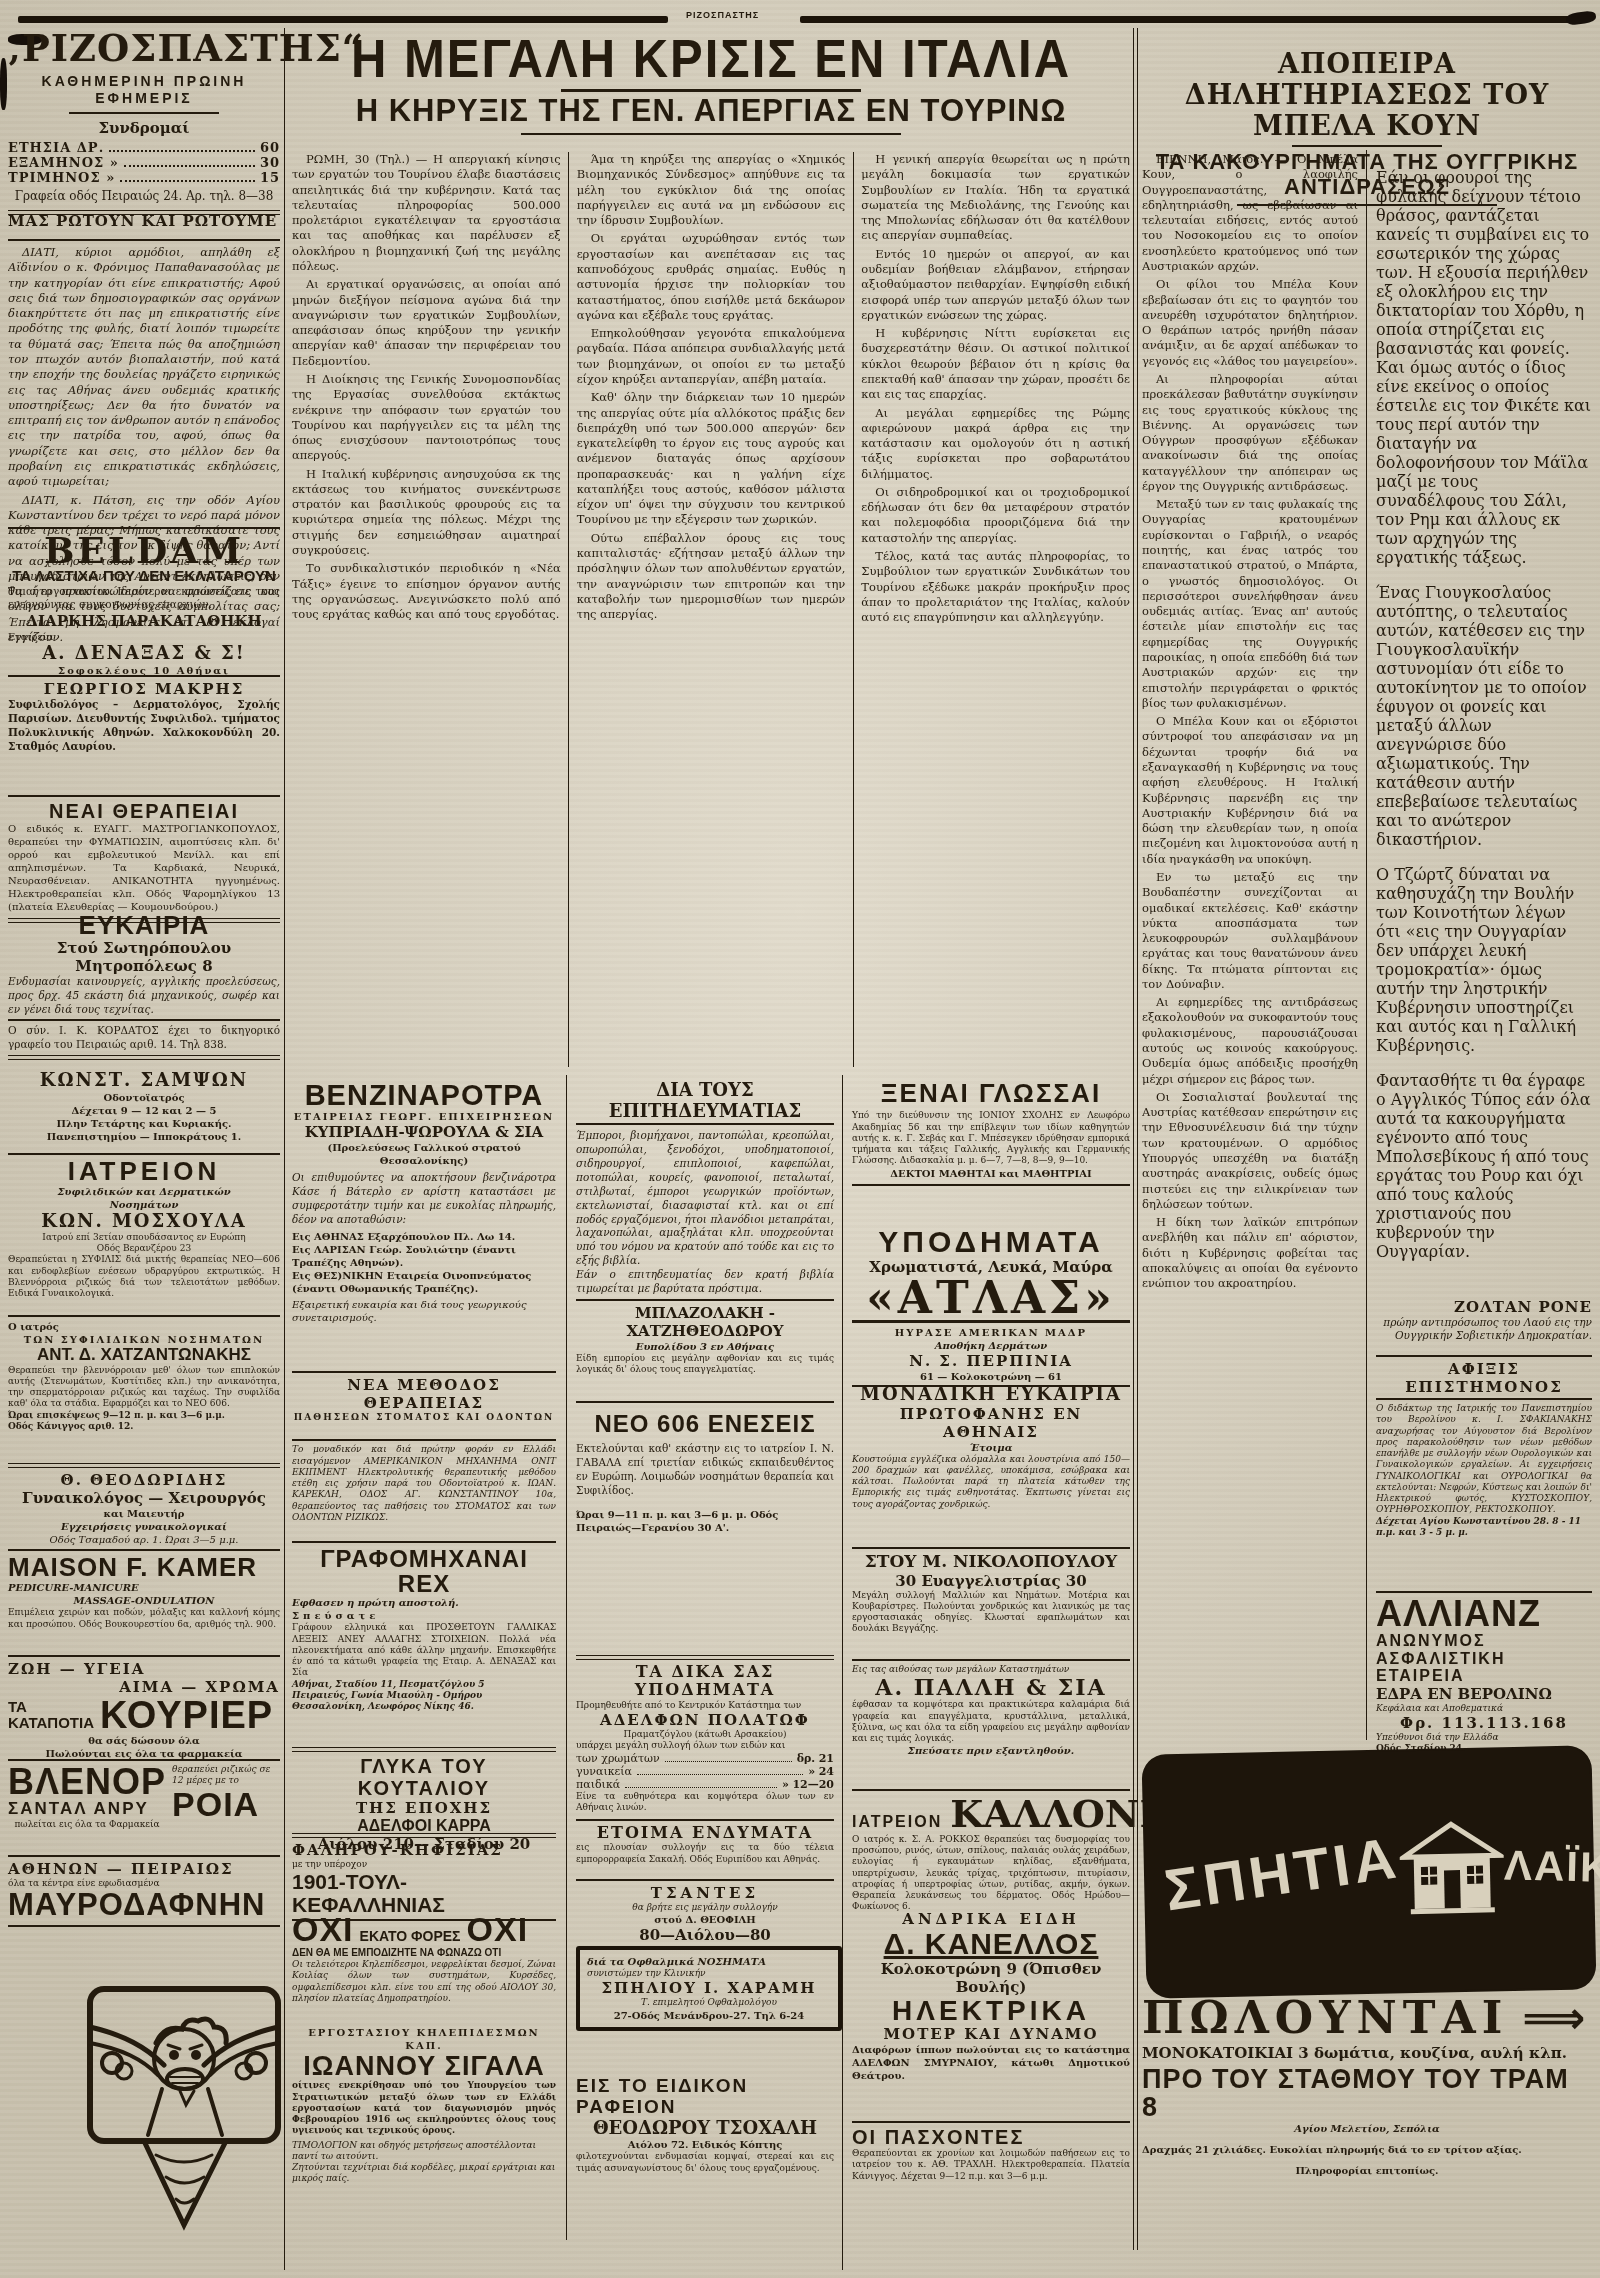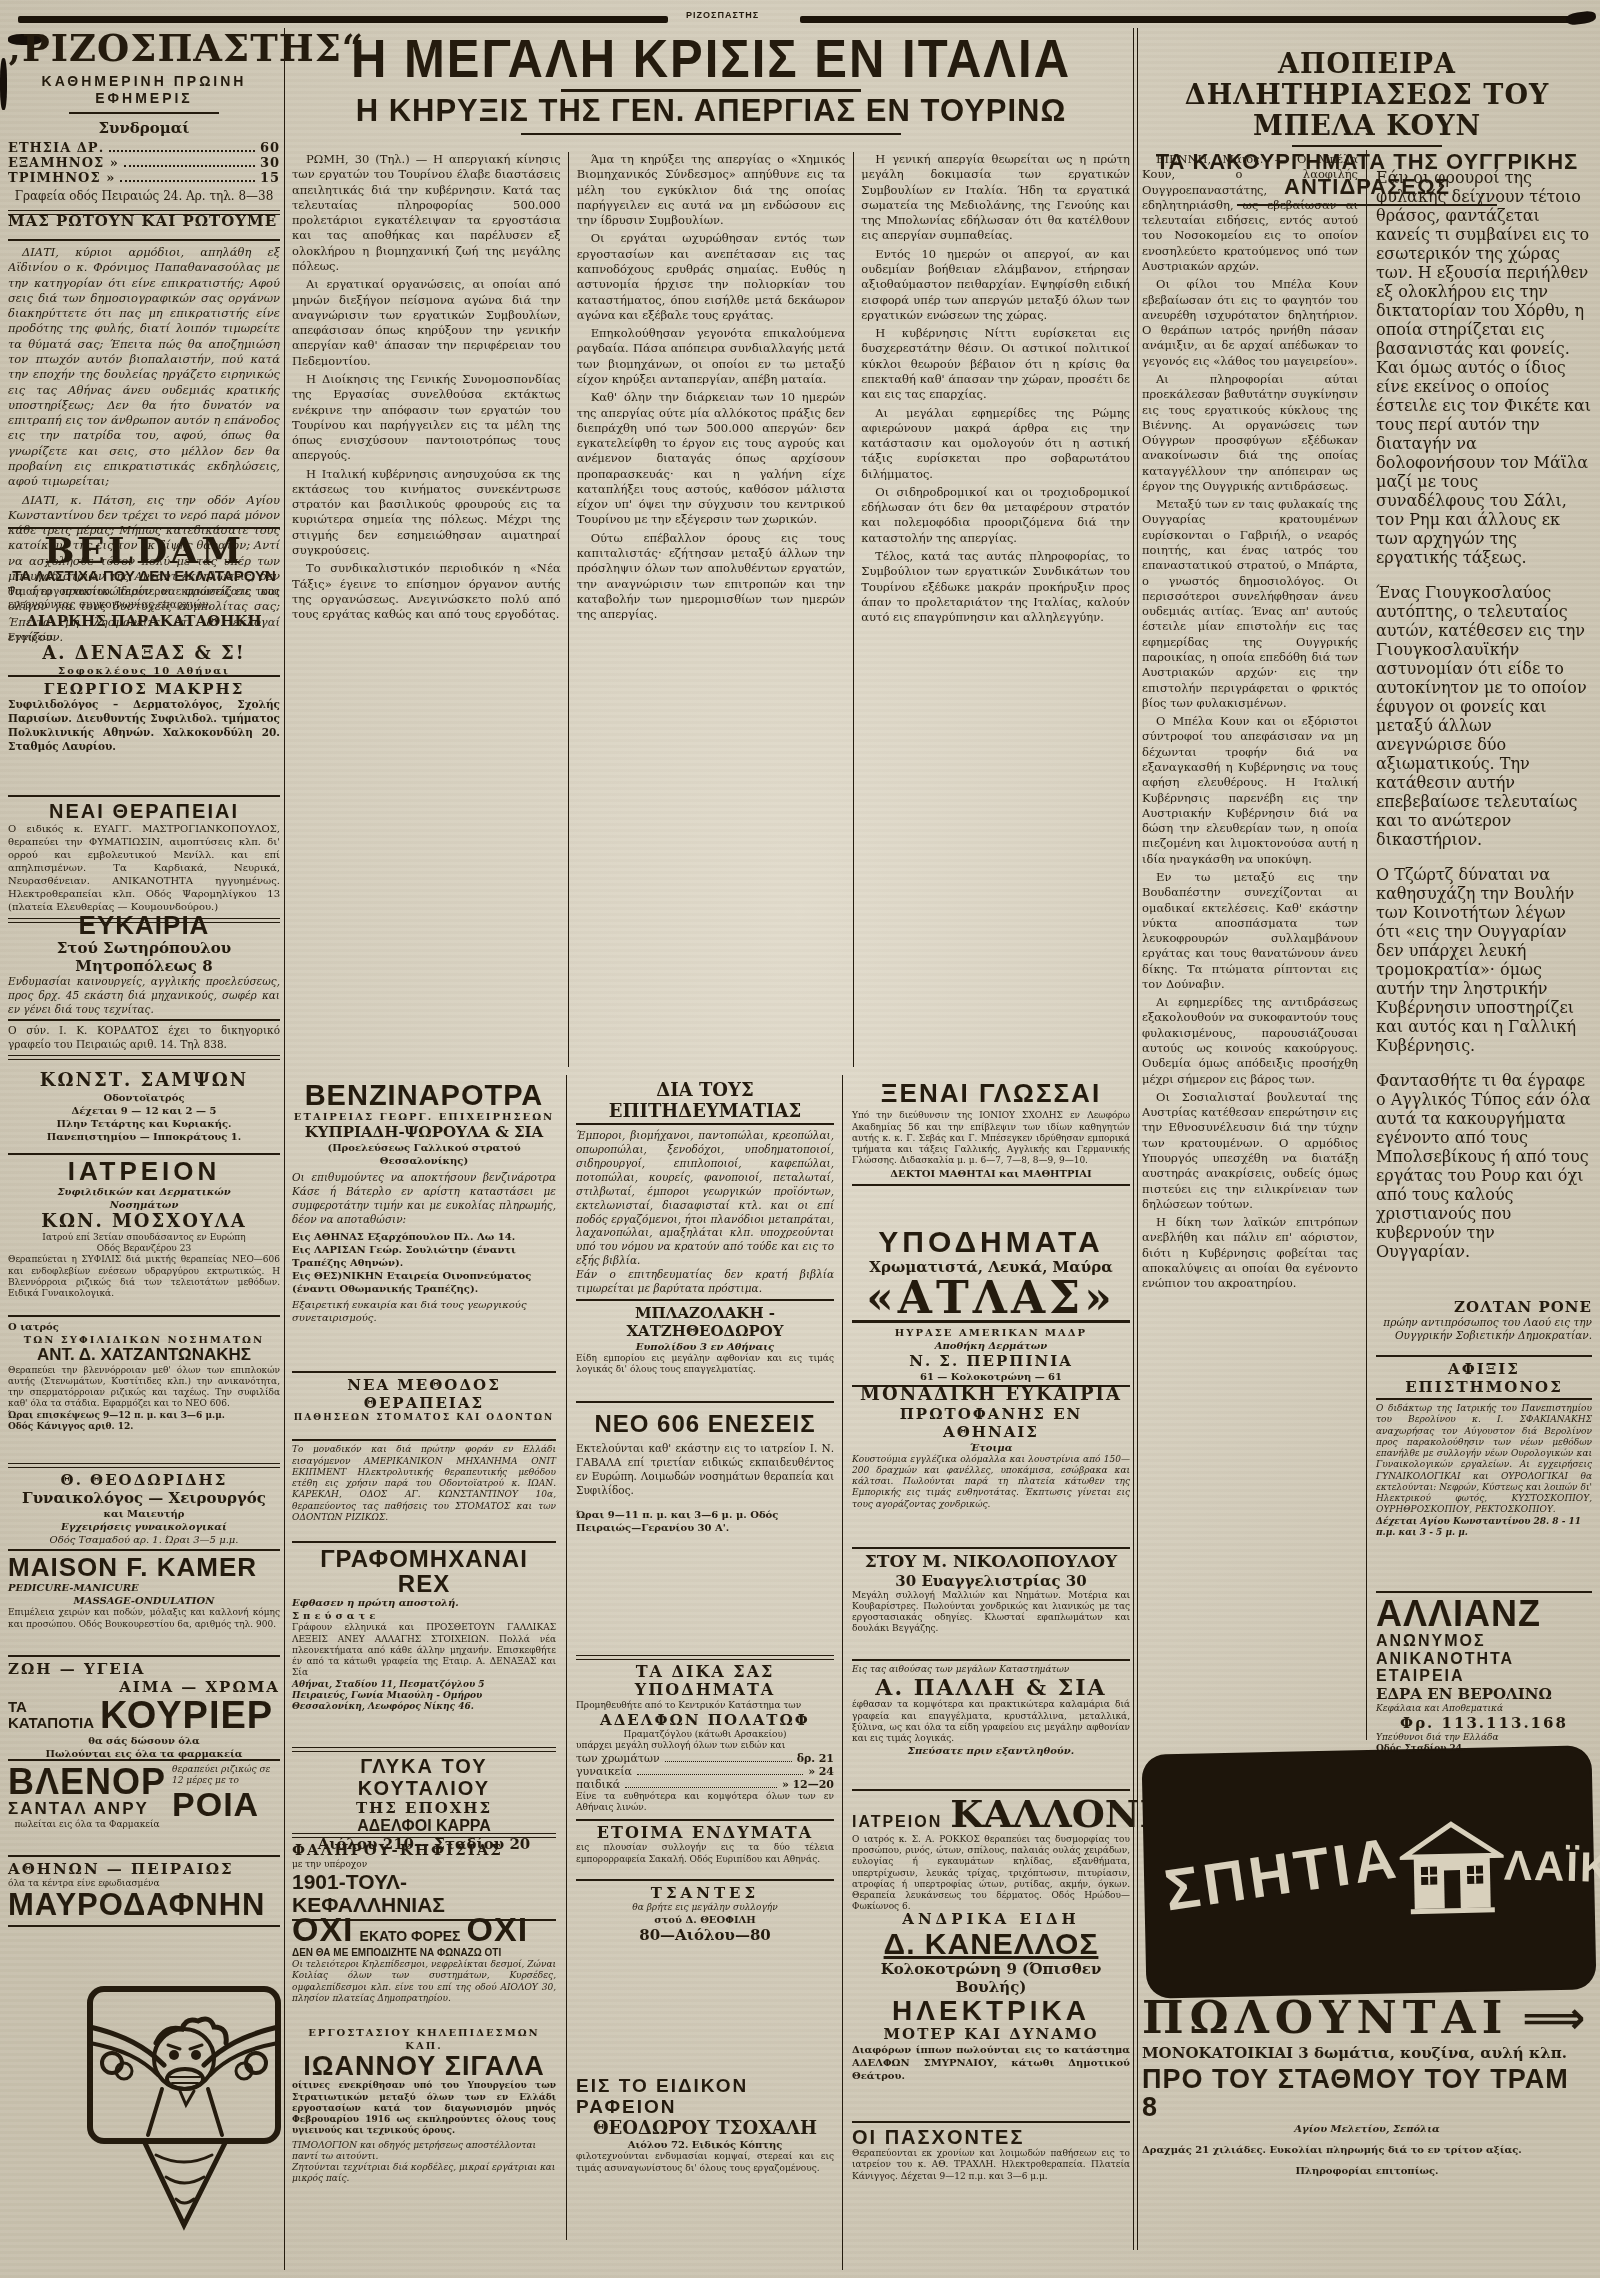--- a/index.html
+++ b/index.html
@@ -399,20 +399,27 @@
   </div>
 
   <div class="ad" style="left:576px;top:1876px;width:258px;">
     <div class="hr1"></div>
     <div class="c t15 sp4">ΤΣΑΝΤΕΣ</div>
     <div class="c tiny i">θα βρήτε εις μεγάλην συλλογήν</div>
     <div class="c small b">στού Δ. ΘΕΟΦΙΛΗ</div>
     <div class="c t15">80—Αιόλου—80</div>
   </div>
 
+  <div class="ad boxed" style="left:576px;top:1946px;width:244px;">
+    <div class="small b i">διά τα Οφθαλμικά ΝΟΣΗΜΑΤΑ</div>
+    <div class="tiny i">συνιστώμεν την Κλινικήν</div>
+    <div class="c t15 sp2">ΣΠΗΛΙΟΥ Ι. ΧΑΡΑΜΗ</div>
+    <div class="c tiny i">Τ. επιμελητού Οφθαλμολόγου</div>
+    <div class="c small b">27-Οδός Μενάνδρου-27. Τηλ 6-24</div>
+  </div>
 
   <div class="ad" style="left:576px;top:2076px;width:258px;">
     <div class="s20 sp2" style="font-size:19px;">ΕΙΣ ΤΟ ΕΙΔΙΚΟΝ ΡΑΦΕΙΟΝ</div>
     <div class="c t18">ΘΕΟΔΩΡΟΥ ΤΣΟΧΑΛΗ</div>
     <div class="c small b">Αιόλου 72. Ειδικός Κόπτης</div>
     <div class="tiny j">φιλοτεχνούνται ενδυμασίαι κομψαί, στερεαί και εις τιμάς ασυναγωνίστους δι' όλους τους εργαζομένους.</div>
   </div>
 
   <div class="ad" style="left:852px;top:1080px;width:278px;">
     <div class="c s26 sp2">ΞΕΝΑΙ ΓΛΩΣΣΑΙ</div>
@@ -515,21 +522,21 @@
   <div class="ad" style="left:1376px;top:1352px;width:216px;">
     <div class="hr1"></div>
     <div class="c t15 i sp2" style="border-bottom:2px solid #241b0e;padding-bottom:2px;">ΑΦΙΞΙΣ ΕΠΙΣΤΗΜΟΝΟΣ</div>
     <div class="tiny j i" style="margin-top:3px;">Ο διδάκτωρ της Ιατρικής του Πανεπιστημίου του Βερολίνου κ. Ι. ΣΦΑΚΙΑΝΑΚΗΣ αναχωρήσας τον Αύγουστον διά Βερολίνον προς παρακολούθησιν των νέων μεθόδων επανήλθε με συλλογήν νέων Ουρολογικών και Γυναικολογικών εργαλείων. Αι εγχειρήσεις ΓΥΝΑΙΚΟΛΟΓΙΚΑΙ και ΟΥΡΟΛΟΓΙΚΑΙ θα εκτελούνται: Νεφρών, Κύστεως και λοιπών δι' Ηλεκτρικού φωτός, ΚΥΣΤΟΣΚΟΠΙΟΥ, ΟΥΡΗΘΡΟΣΚΟΠΙΟΥ, ΡΕΚΤΟΣΚΟΠΙΟΥ.</div>
     <div class="tiny b i">Δέχεται Αγίου Κωνσταντίνου 28. 8 - 11 π.μ. και 3 - 5 μ. μ.</div>
   </div>
 
   <div class="ad" style="left:1376px;top:1588px;width:216px;">
     <div class="hr1"></div>
     <div class="s34" style="font-size:36px;">ΑΛΛΙΑΝΖ</div>
-    <div class="s20" style="font-size:16px;letter-spacing:2px;">ΑΝΩΝΥΜΟΣ ΑΝΙΚΑΝΟΤΗΤΑ ΕΤΑΙΡΕΙΑ</div>
+    <div class="s20" style="font-size:16px;letter-spacing:2px;">ΑΝΩΝΥΜΟΣ ΑΣΦΑΛΙΣΤΙΚΗ ΕΤΑΙΡΕΙΑ</div>
     <div class="t15 i">ΕΔΡΑ ΕΝ ΒΕΡΟΛΙΝΩ</div>
     <div class="tiny i">Κεφάλαια και Αποθεματικά</div>
     <div class="t15 c sp2">Φρ. 113.113.168</div>
     <div class="tiny i">Υπεύθυνοι διά την Ελλάδα</div>
     <div class="tiny b">Οδός Σταδίου 24.</div>
     <div class="tiny i">Ασφάλειαι κατά του πυρός, μεταφορών, ζωής.</div>
   </div>
 
   <div class="blackad" style="left:1146px;top:1752px;width:410px;height:212px;">
     <span class="spitia-word">ΣΠΗΤΙΑ</span>

